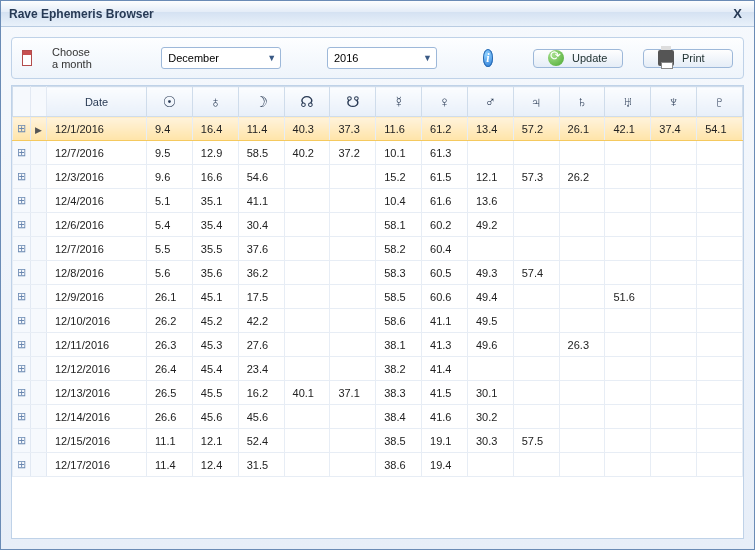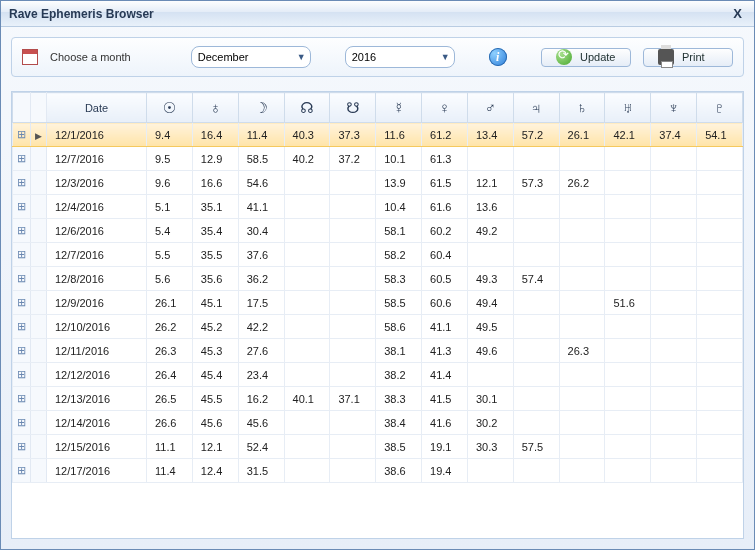--- a/index.html
+++ b/index.html
@@ -35,38 +35,38 @@
   .titlebar .spacer { flex: 1; }
   .close-x { font-weight: bold; font-size: 13px; color: #273a55; cursor: pointer; padding: 2px 4px; }
   .toolbar {
     margin: 10px 10px 6px 10px;
     padding: 8px 10px;
     border: 1px solid #bfd2e8;
     border-radius: 4px;
     background: linear-gradient(#fdfeff, #eef4fb);
     display: flex;
     align-items: center;
-    gap: 12px;
+    gap: 20px;
   }
   .cal-icon {
     width: 16px; height: 16px;
     display: inline-block;
     background: #fff;
     border: 1px solid #b34c4c;
     position: relative;
   }
   .cal-icon::before {
     content: ""; position: absolute; top: 0; left: 0; right: 0; height: 4px;
     background: #c85050;
   }
   .label { color: #333; margin-right: 6px; }
   .combo {
     display: inline-flex; align-items: center;
     border: 1px solid #9db8d9; background: #fff; height: 22px;
-    border-radius: 8px; min-width: 120px; padding: 0 4px 0 6px;
+    border-radius: 3px; min-width: 120px; padding: 0 4px 0 6px;
     justify-content: space-between;
   }
   .combo .tri { font-size: 9px; color: #3a5a85; margin-left: 6px; }
   .info-btn {
     width: 18px; height: 18px; border-radius: 50%;
     background: radial-gradient(circle at 30% 30%, #8fd1ff, #2a7bd8);
     color: #fff; font-weight: bold; font-style: italic; text-align: center;
     line-height: 18px; font-size: 12px; font-family: Georgia, serif;
     box-shadow: inset 0 0 0 1px #2a6ab0;
   }
@@ -91,21 +91,21 @@
   }
   .icn-print::before {
     content: ""; position: absolute; top: -4px; left: 3px; width: 10px; height: 4px; background: #ddd;
   }
   .icn-print::after {
     content: ""; position: absolute; bottom: -3px; left: 3px; width: 10px; height: 5px; background: #fff; border: 1px solid #888;
   }
   .toolbar .grow { flex: 1; }
   .grid-wrap {
     flex: 1;
-    margin: 8px 10px 10px 10px;
+    margin: 0 10px 10px 10px;
     border: 1px solid #bfd2e8;
     background: #fff;
     display: flex;
     overflow: hidden;
     position: relative;
   }
   .grid-scroll {
     flex: 1; overflow: auto;
   }
   table {
@@ -253,21 +253,21 @@
             </tr>
             <tr>
               <td class="expcol"></td>
               <td class="indcol"></td>
               <td class="val">12/3/2016</td>
               <td class="val">9.6</td>
               <td class="val">16.6</td>
               <td class="val">54.6</td>
               <td class="val"></td>
               <td class="val"></td>
-              <td class="val">13.9</td>
+              <td class="val">15.2</td>
               <td class="val">61.5</td>
               <td class="val">12.1</td>
               <td class="val">57.3</td>
               <td class="val">26.2</td>
               <td class="val"></td>
               <td class="val"></td>
               <td class="val"></td>
             </tr>
             <tr>
               <td class="expcol"></td>

